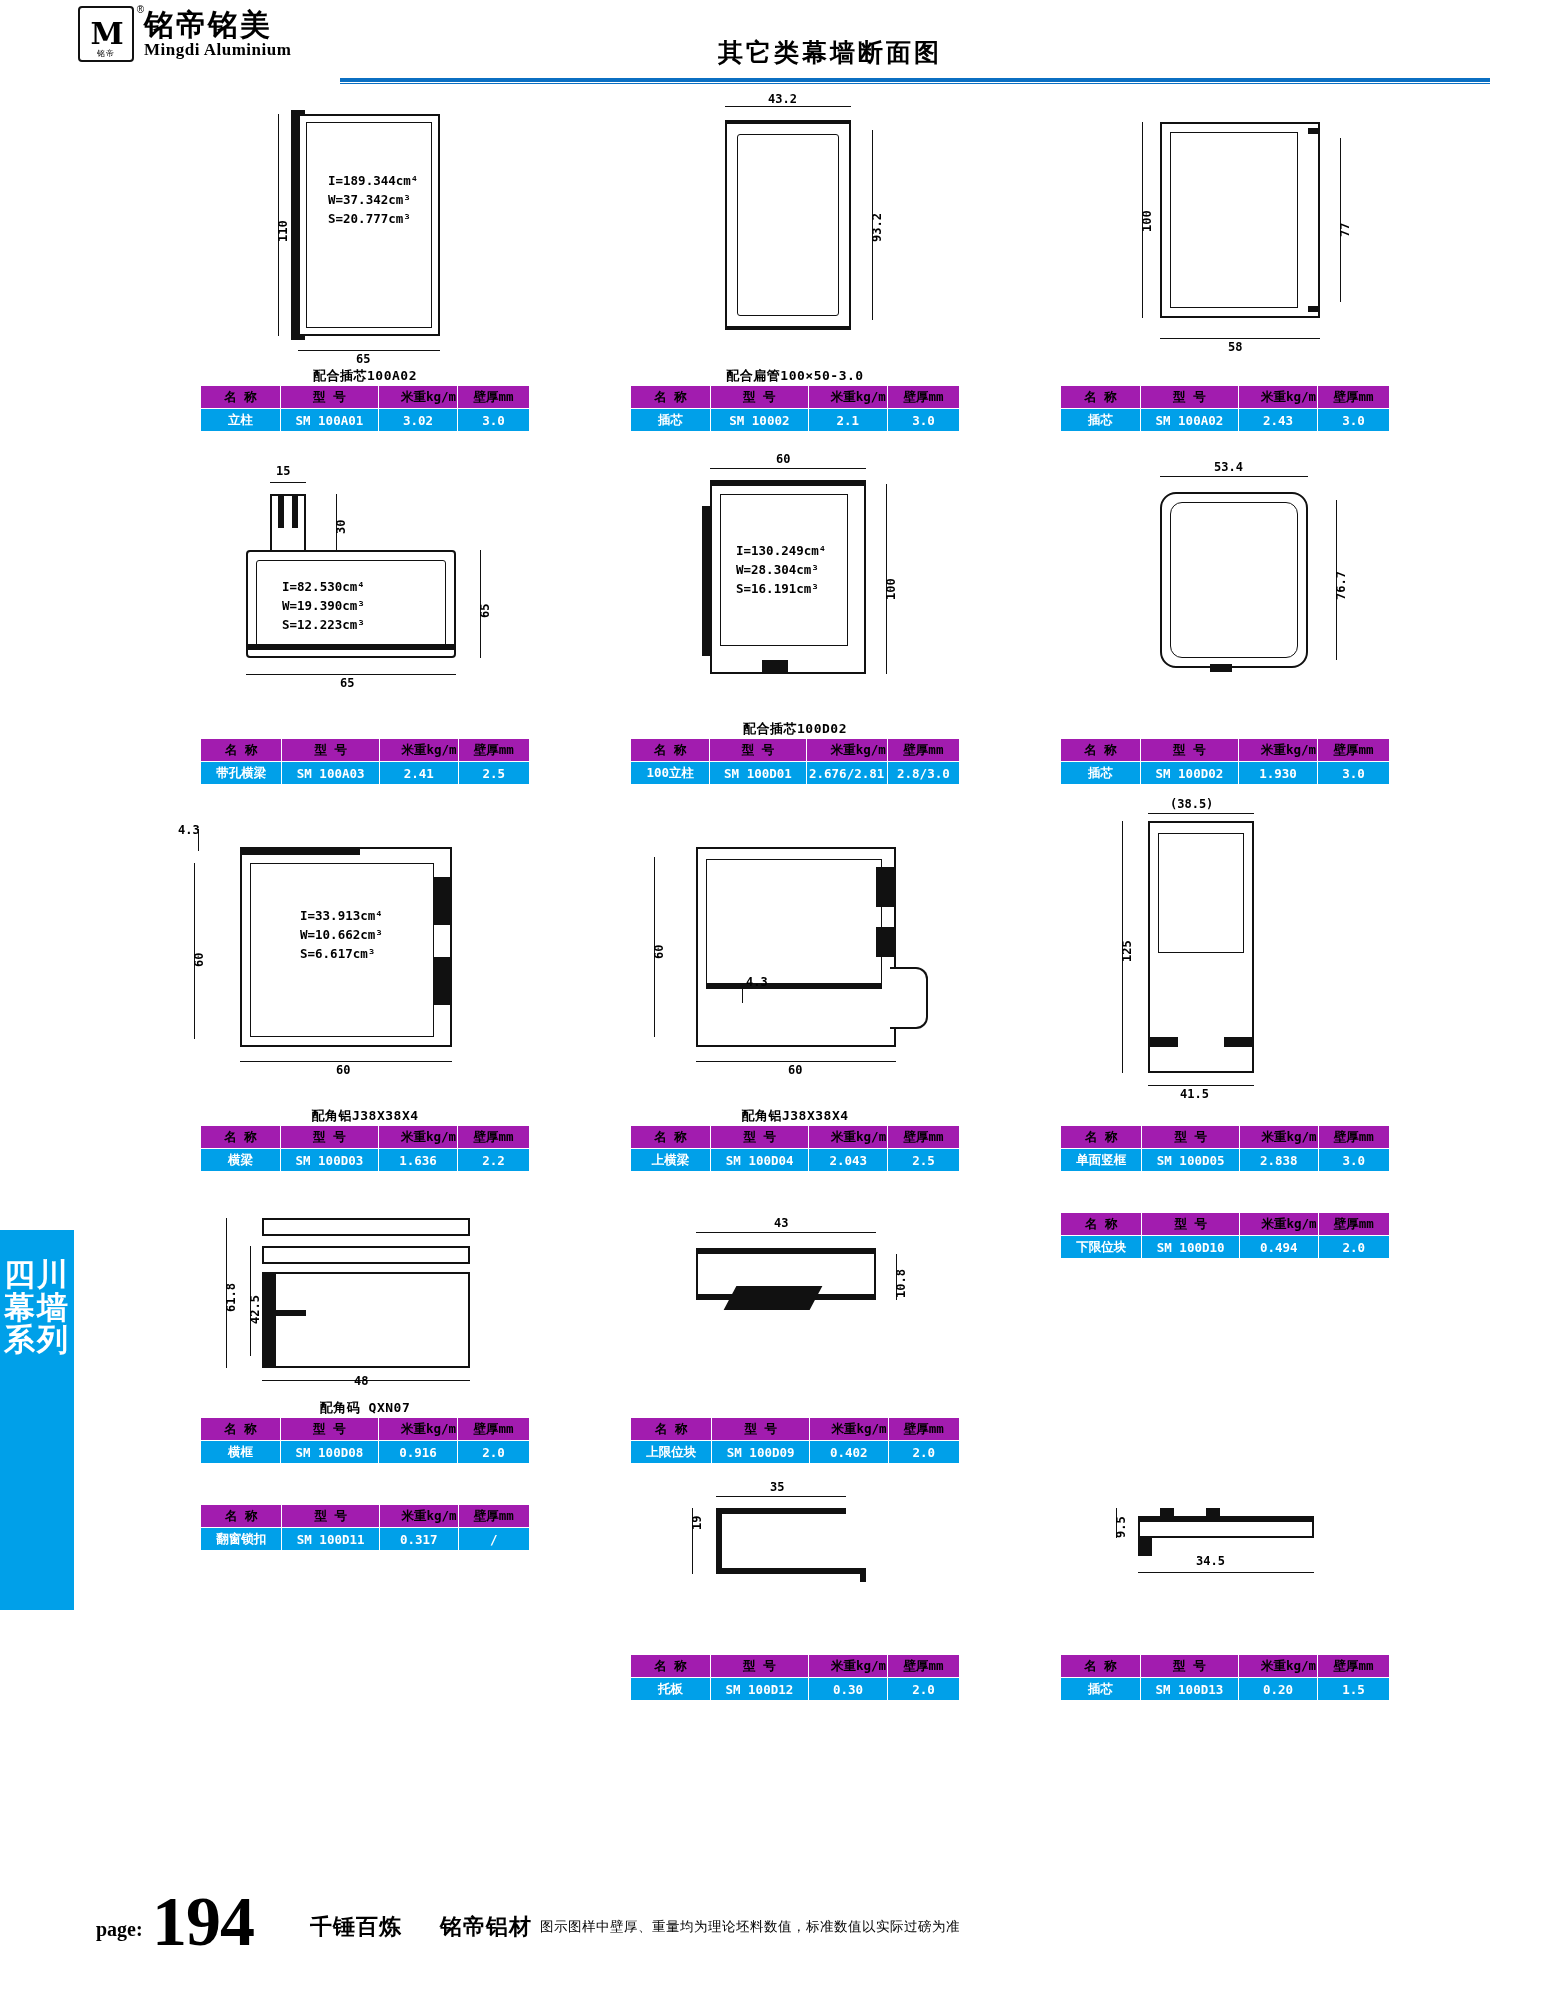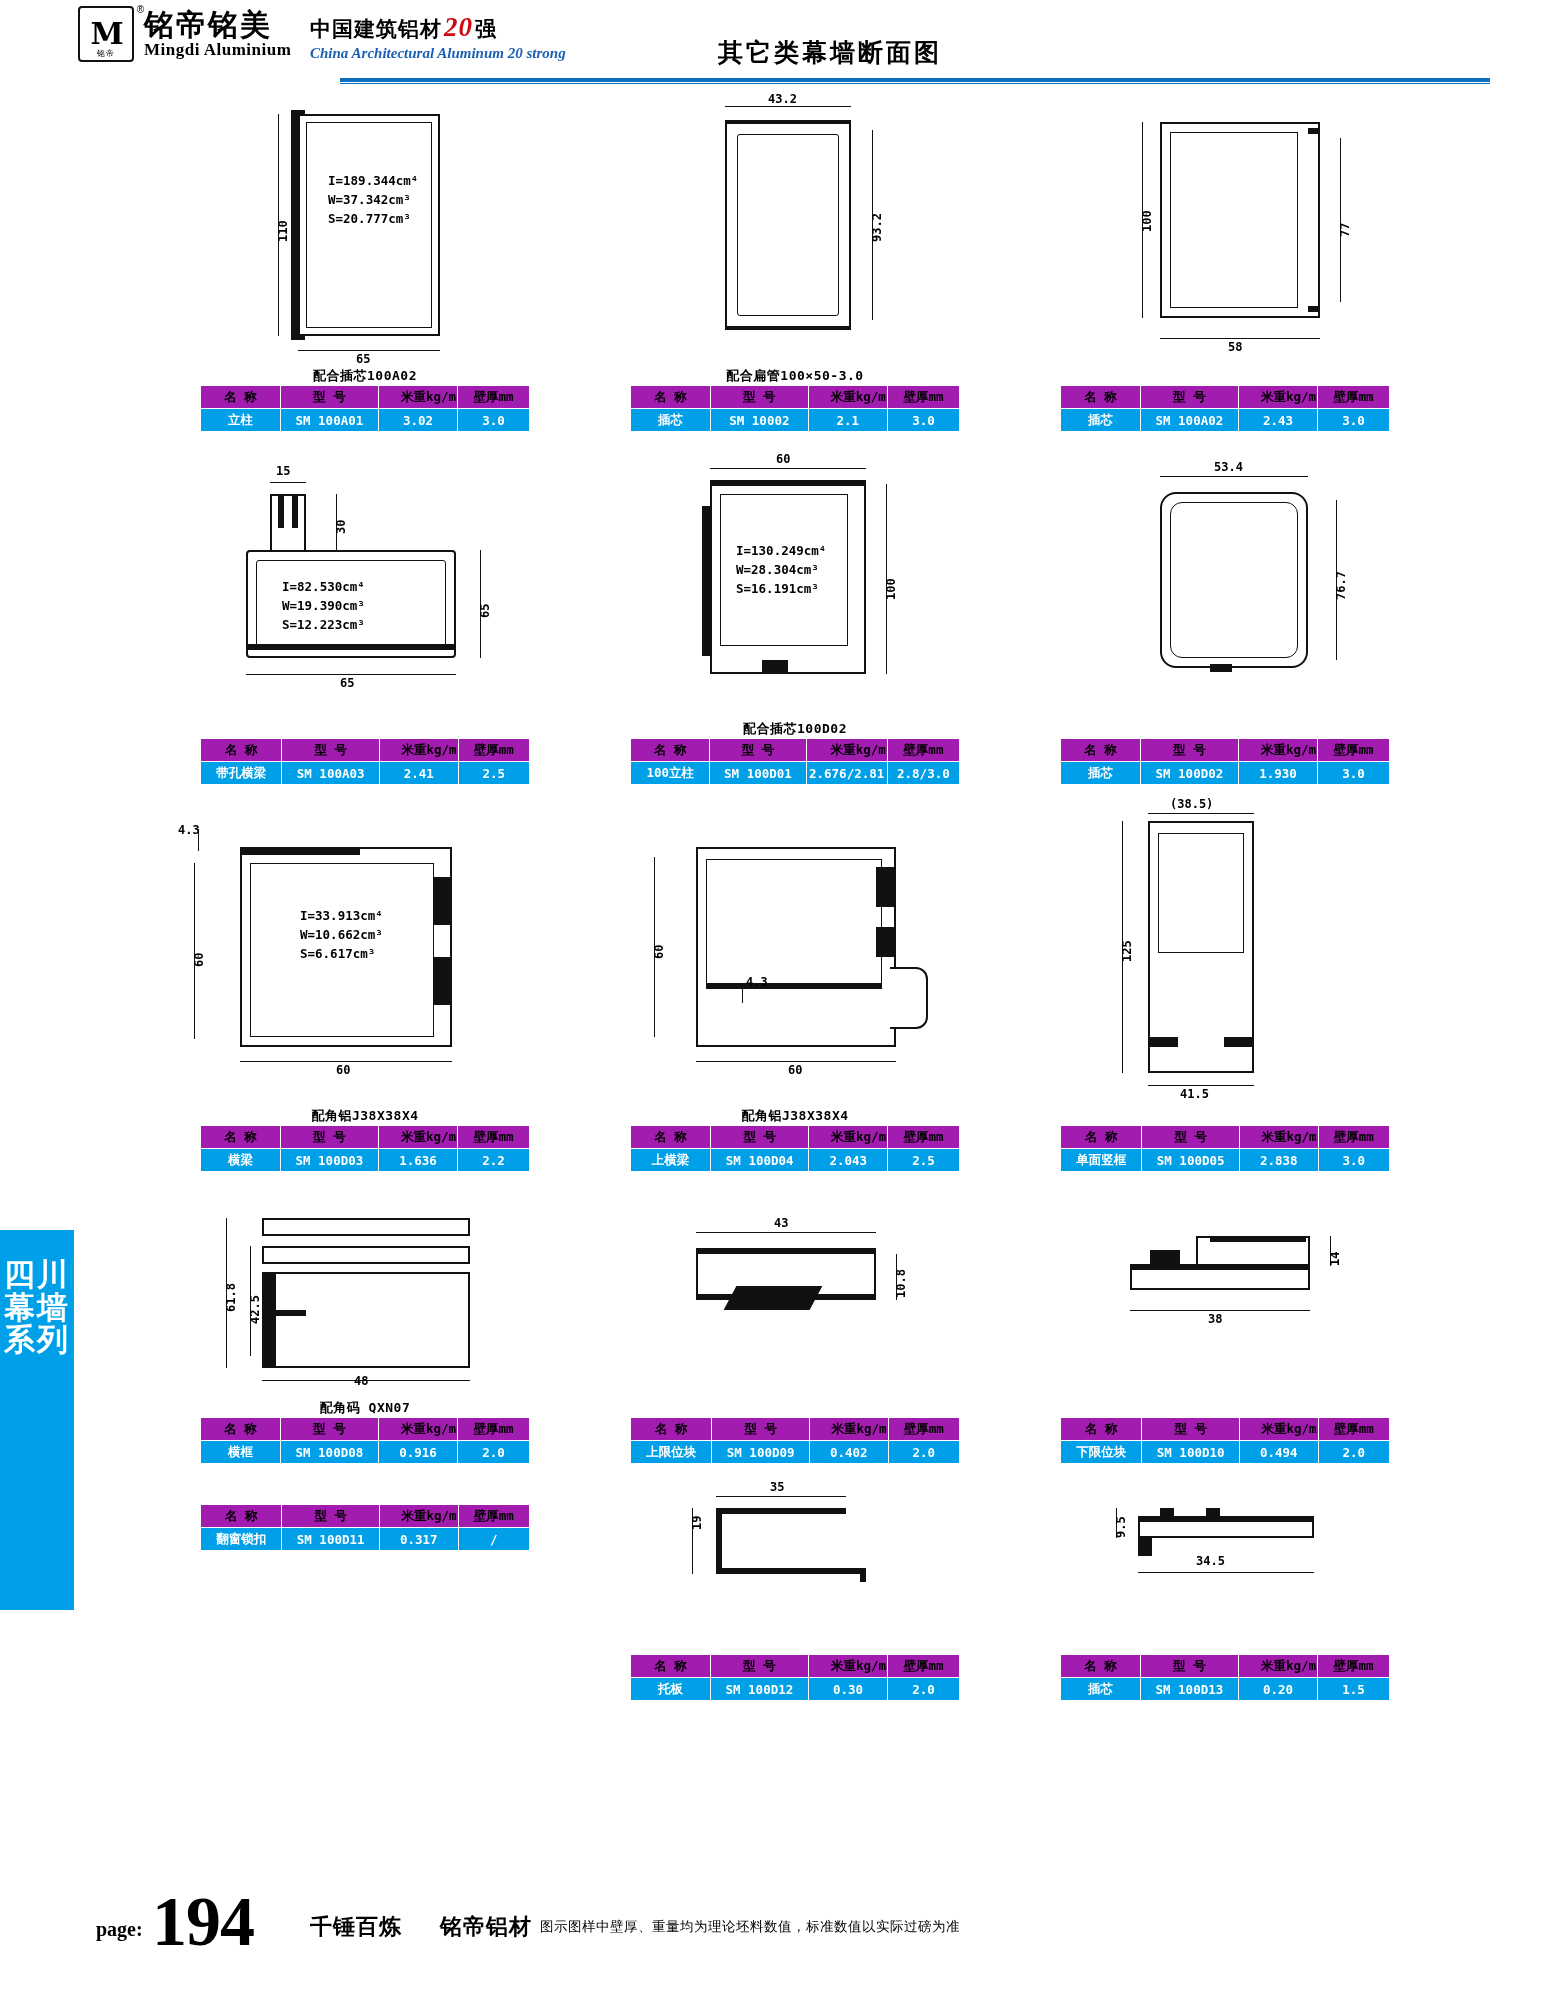--- a/index.html
+++ b/index.html
@@ -217,26 +217,20 @@
       <span class="m">M</span>
       <span class="sub">铭帝</span>
       <span class="logo-reg">®</span>
     </div>
     <div class="logo-text">
       <span class="logo-cn">铭帝铭美</span>
       <span class="logo-en">Mingdi Aluminium</span>
     </div>
   </div>
 
-  <div class="slogan">
-    <div class="slogan-cn">
-      <span>中国建筑铝材</span><span class="num">20</span><span>强</span>
-    </div>
-    <div class="slogan-en">China Architectural Aluminum 20 strong</div>
-  </div>
 
   <div class="title-cn">其它类幕墙断面图</div>
   <div class="title-rule"></div>
 </div>
 
 <div class="side-tab">
   <div class="txt">四川幕墙系列</div>
 </div>
 
 <div class="grid">
@@ -639,31 +633,20 @@
           <td>上限位块</td>
           <td>SM 100D09</td>
           <td>0.402</td>
           <td>2.0</td>
         </tr>
           </tbody>
       </table>
     </div>
 
     <div class="cell">
-      <div class="draw" style="height:205px">
-        <div class="out" style="left:120px;top:70px;width:180px;height:26px;"></div>
-        <div class="out" style="left:186px;top:42px;width:114px;height:30px;"></div>
-        <div class="fill" style="left:120px;top:70px;width:180px;height:6px;"></div>
-        <div class="fill" style="left:140px;top:56px;width:30px;height:16px;"></div>
-        <div class="fill" style="left:200px;top:42px;width:96px;height:6px;"></div>
-        <div class="dim dimv" style="left:320px;top:42px;height:30px;"></div>
-        <span class="lbl v" style="left:318px;top:72px;">14</span>
-        <div class="dim dimh" style="left:120px;top:116px;width:180px;"></div>
-        <span class="lbl" style="left:198px;top:118px;">38</span>
-      </div>
       <div class="caption"></div>
       <table class="spec">
         <thead>
             <tr>
           <th class="c0">名  称</th>
           <th class="c1">型  号</th>
           <th class="c2">米重kg/m</th>
           <th class="c3">壁厚mm</th>
         </tr>
           </thead>

